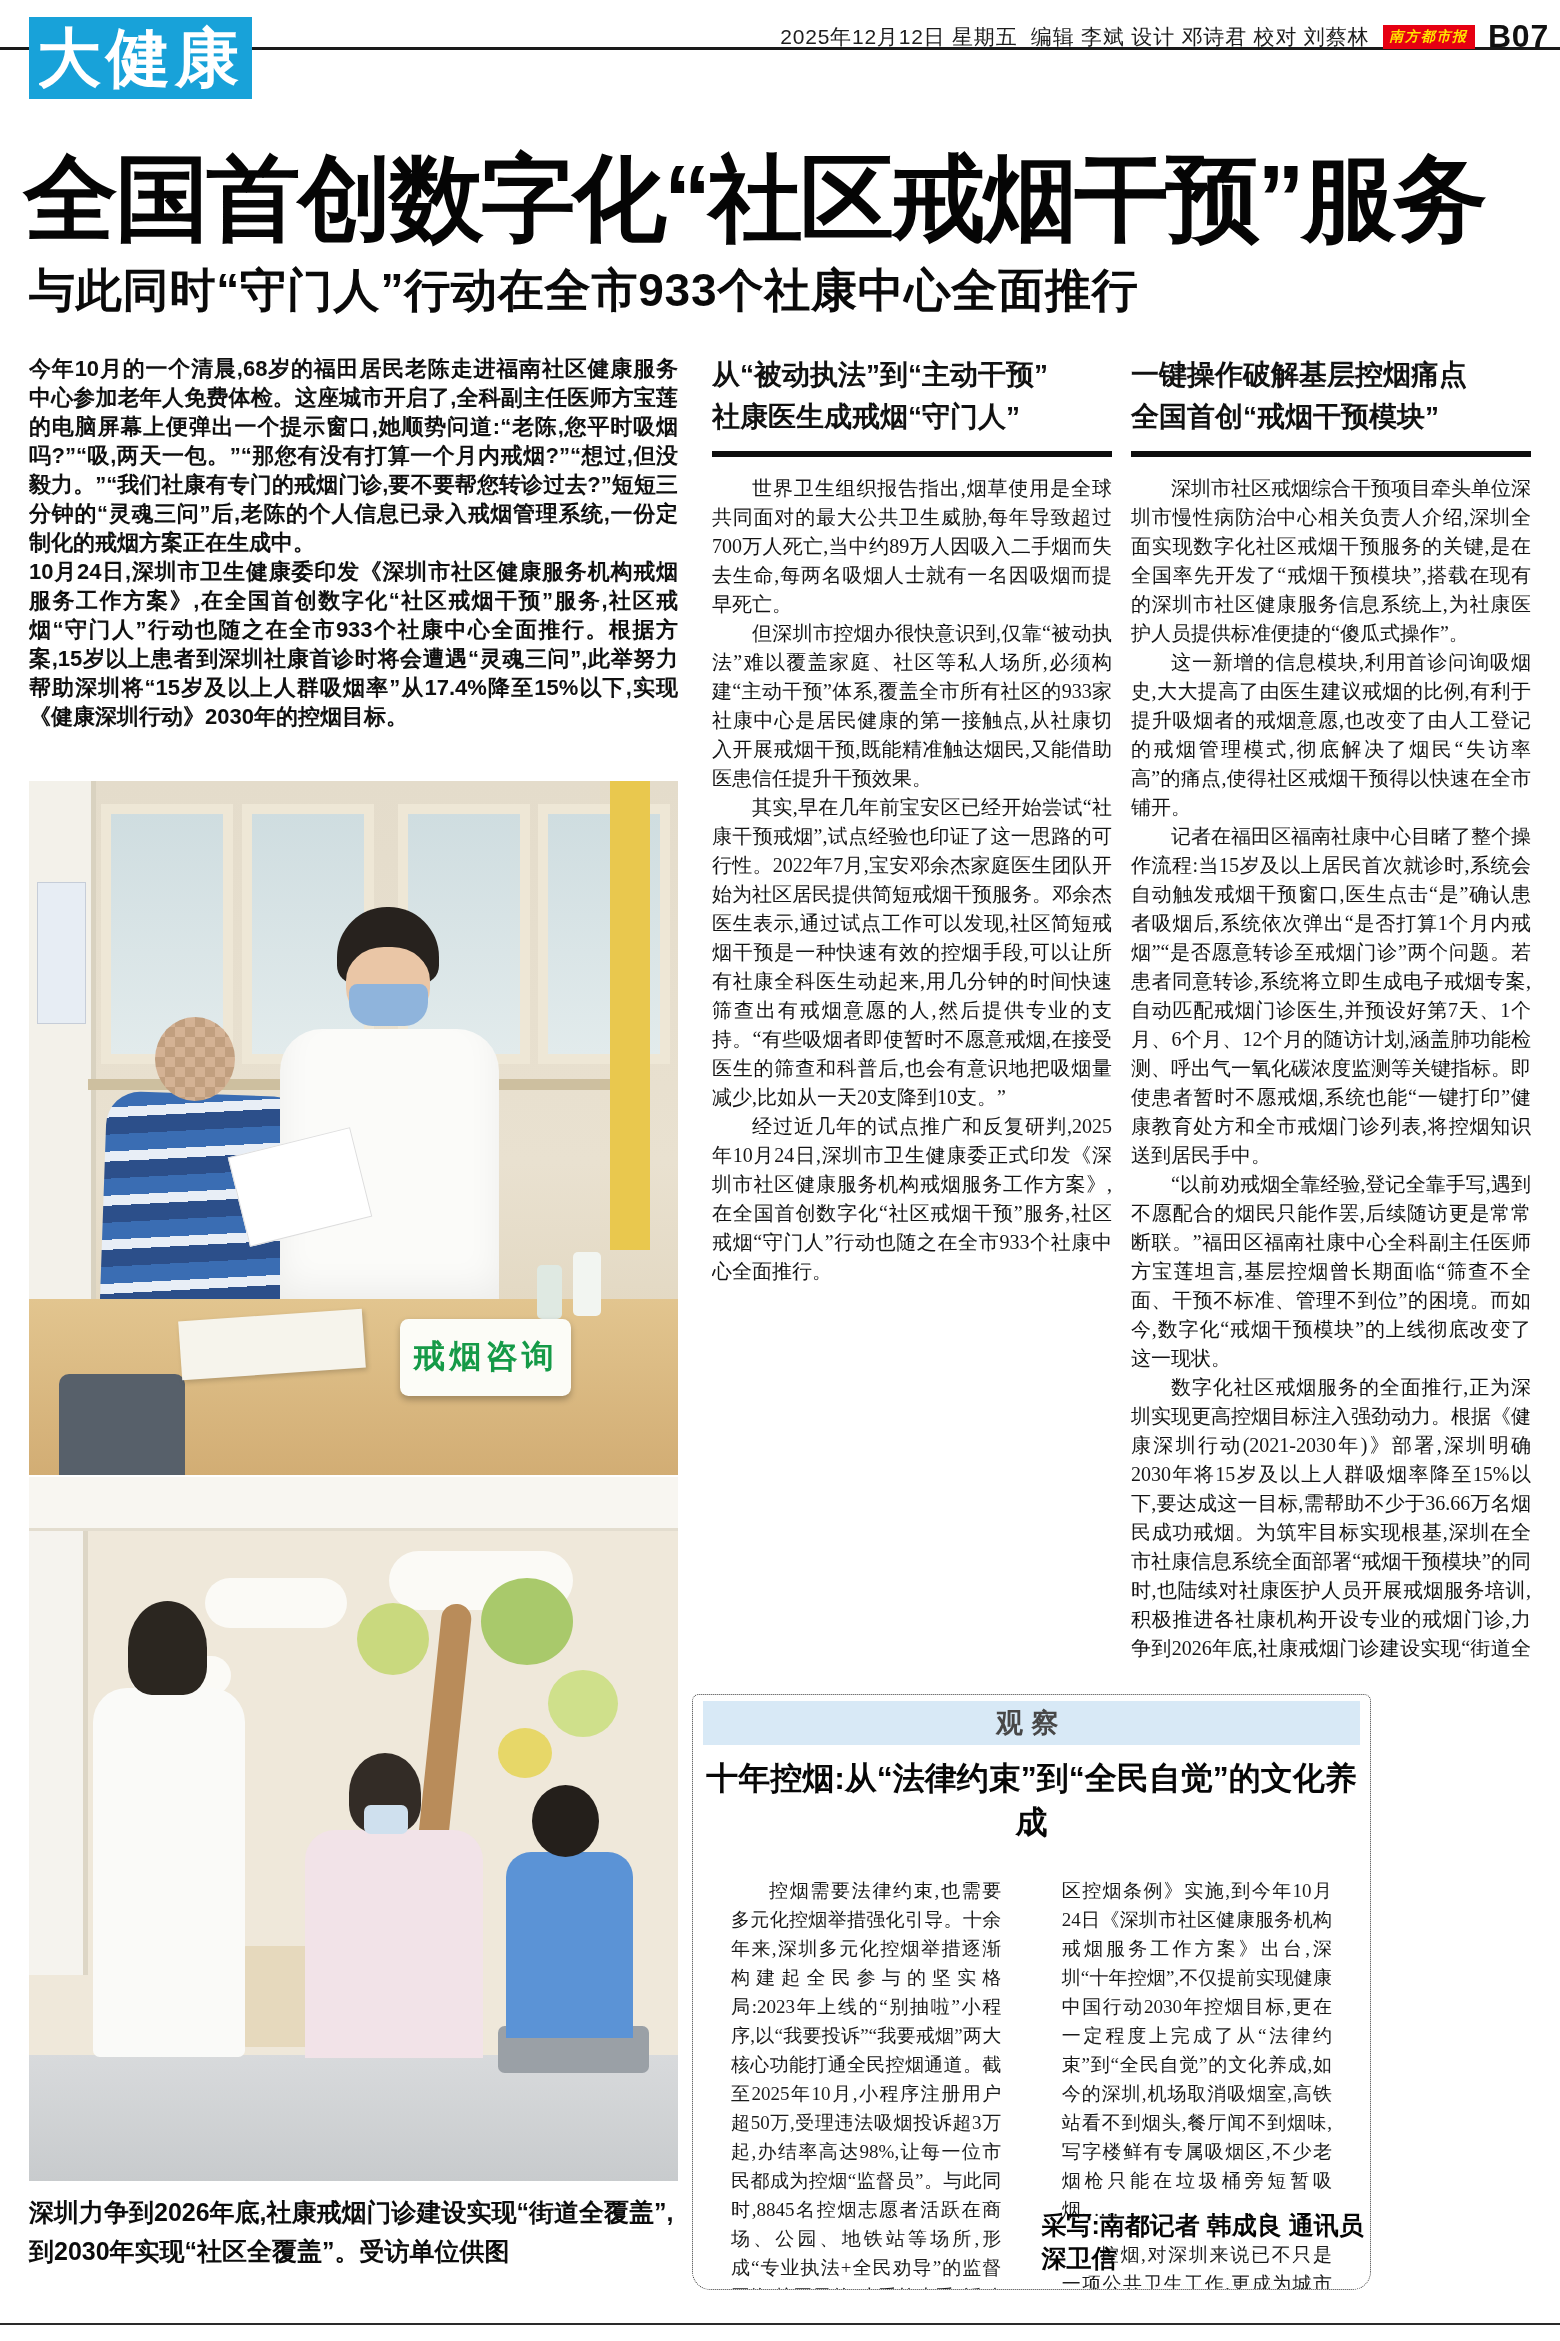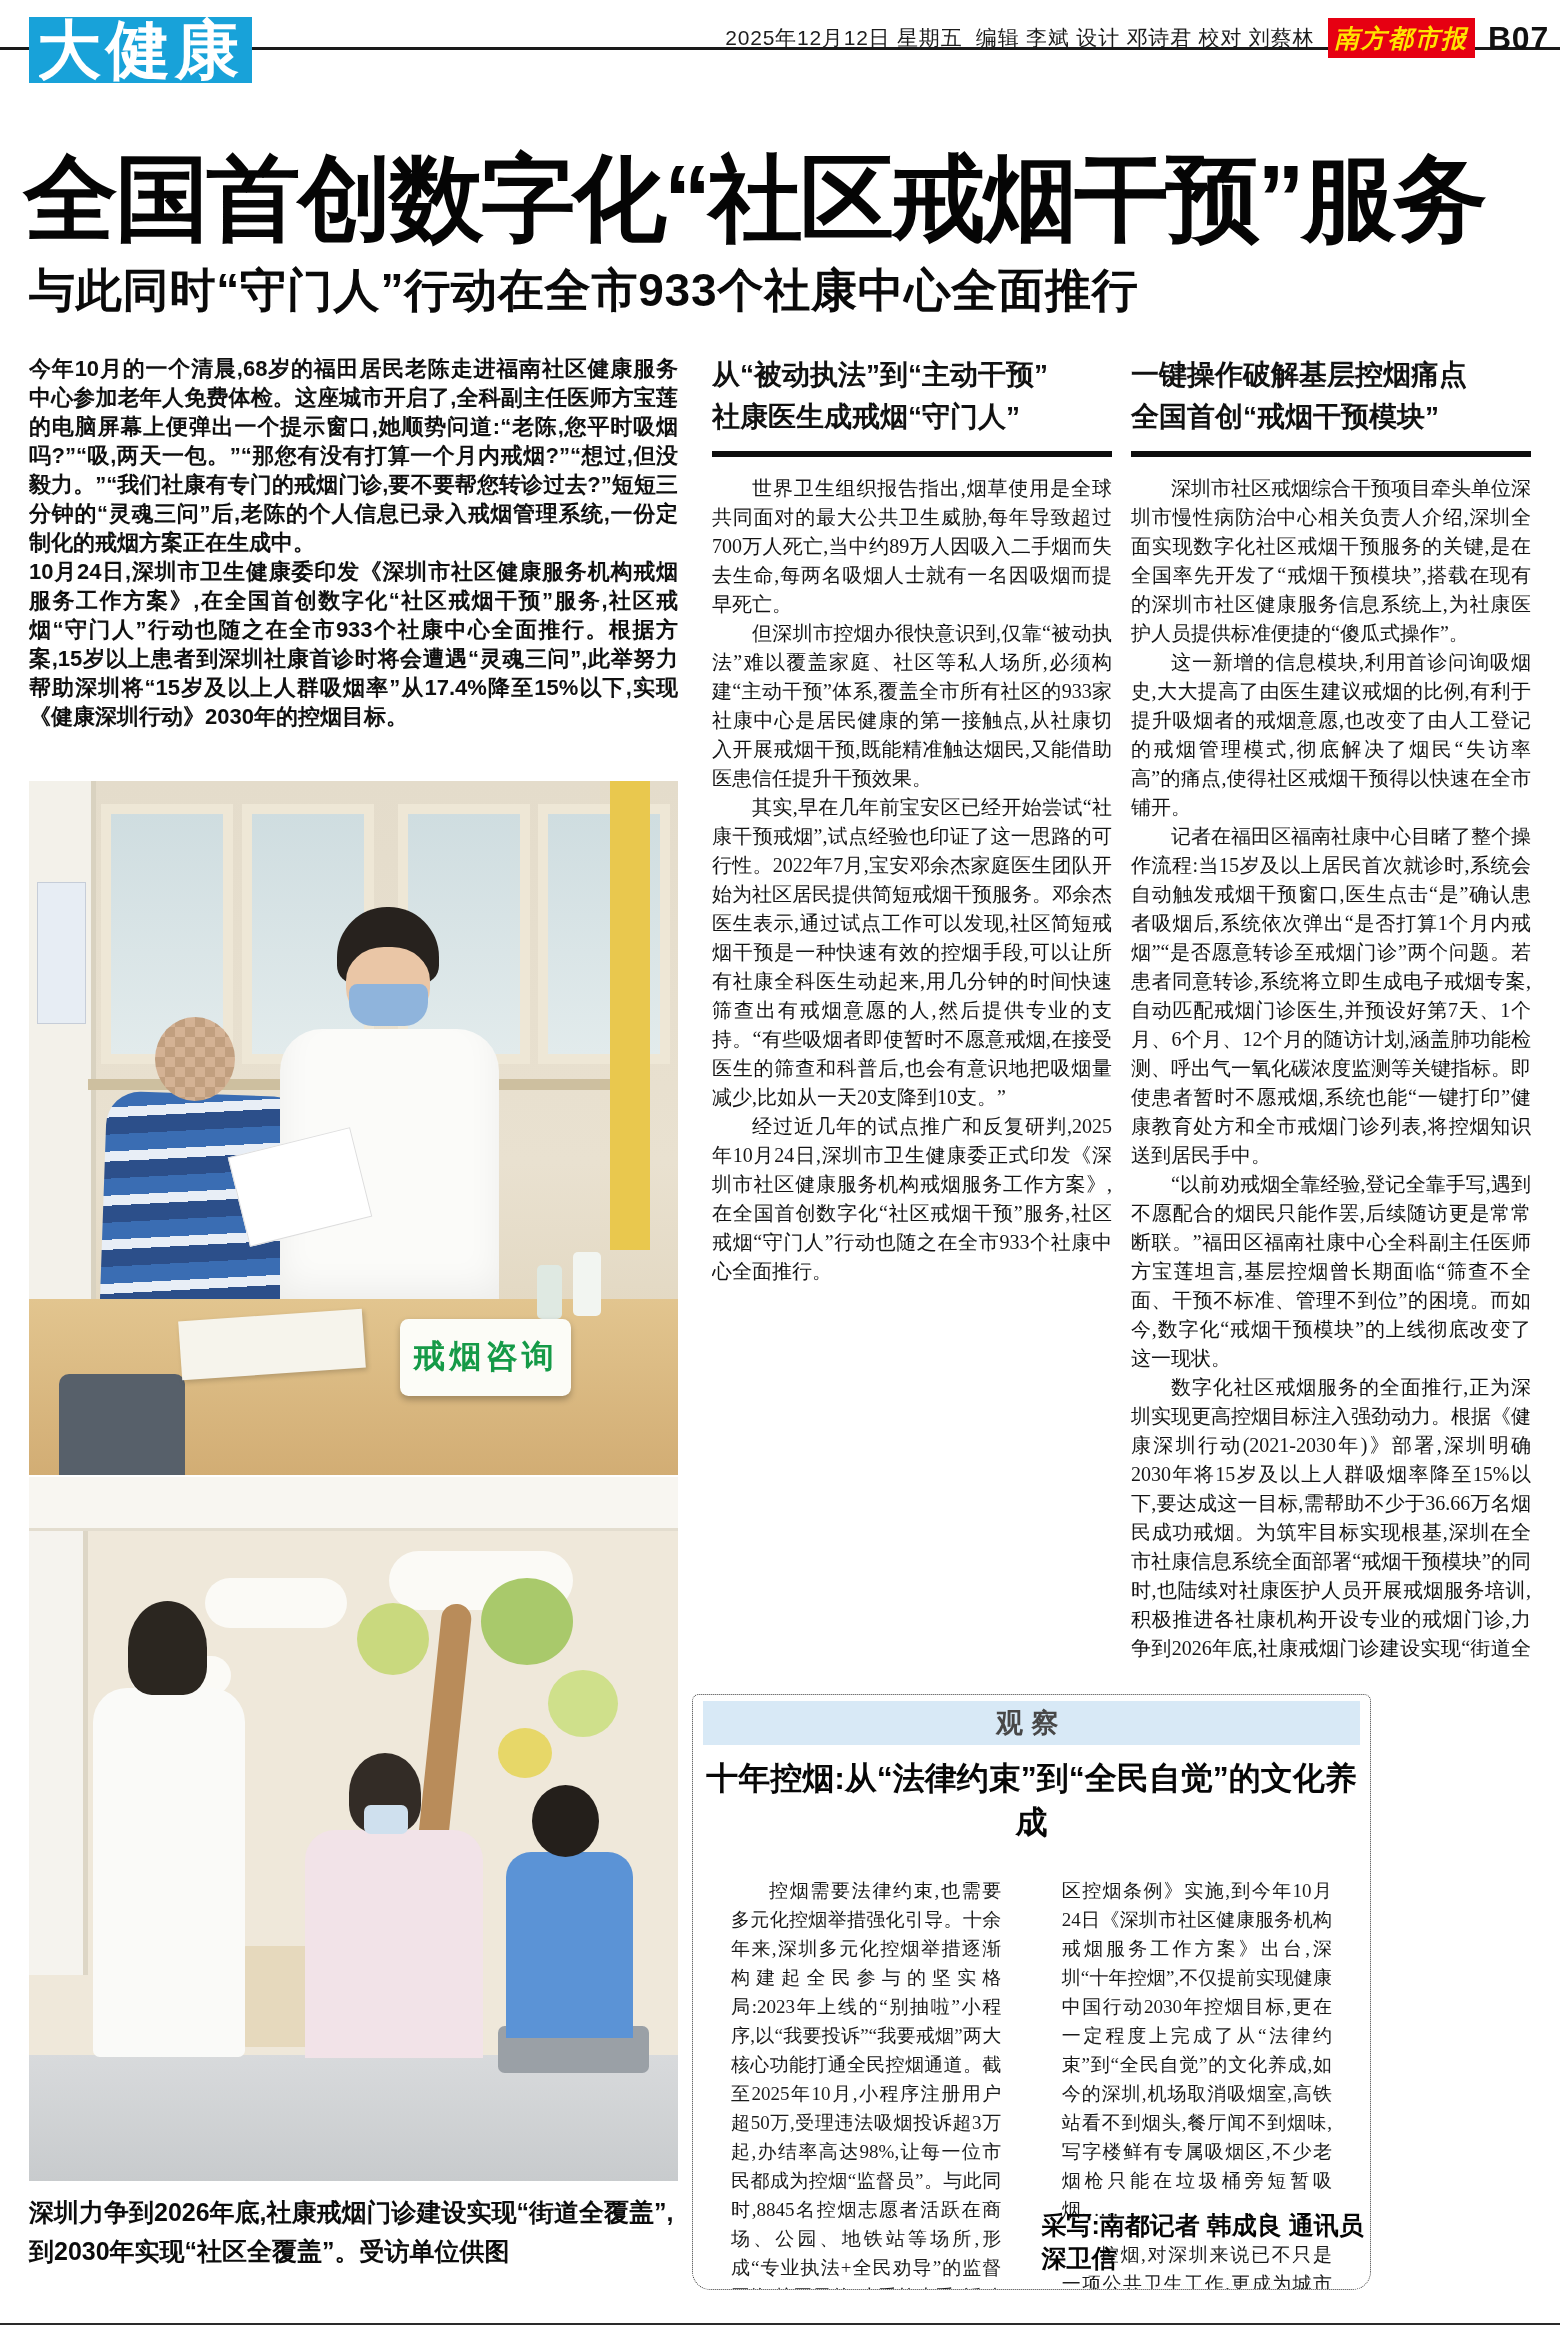--- a/index.html
+++ b/index.html
@@ -3,26 +3,26 @@
 <meta charset="utf-8">
 <style>
   * { box-sizing: border-box; }
   html,body { margin:0; padding:0; background:#ffffff; }
   .page { position:relative; width:1560px; height:2342px; background:#fff;
           font-family:"Liberation Sans", sans-serif; color:#111; overflow:hidden; }
 
   
   .topbar { position:relative; height:107px; }
   .topbar-rule { position:absolute; top:47px; left:0; width:100%; height:2.5px; background:#1a1a1a; }
-  .brand-box { position:absolute; left:29px; top:17px; width:223px; height:66px; background:#18a2d9;
+  .brand-box { position:absolute; left:29px; top:17px; width:223px; height:82px; background:#18a2d9;
                color:#fff; display:flex; align-items:center; justify-content:center;
                font-size:64px; font-weight:900; letter-spacing:5px; }
   .top-meta { position:absolute; top:18.4px; right:11px; display:flex; align-items:center; gap:13.4px; }
   .date-line, .staff-line { font-size:21px; color:#1c1c1c; letter-spacing:0.8px; }
-  .paper-logo { background:#e60012; color:#ffe400; font-weight:900; font-size:25px;
+  .paper-logo { background:#e60012; color:#ffe400; font-weight:900; font-size:14px;
                 padding:3.4px 6.7px; letter-spacing:1.7px; font-style:italic; }
   .page-num { font-size:32px; font-weight:900; letter-spacing:0.8px; }
 
   
   .headline { margin:39px 23.5px 0; font-size:94px; font-weight:900; letter-spacing:-2.5px;
               line-height:1.12; white-space:nowrap; color:#050505; }
   .subhead  { margin:8.4px 29px 0; font-size:46px; font-weight:800; letter-spacing:0.8px; color:#0a0a0a; }
 
   
   .columns { display:flex; margin:32px 29px 0; }

